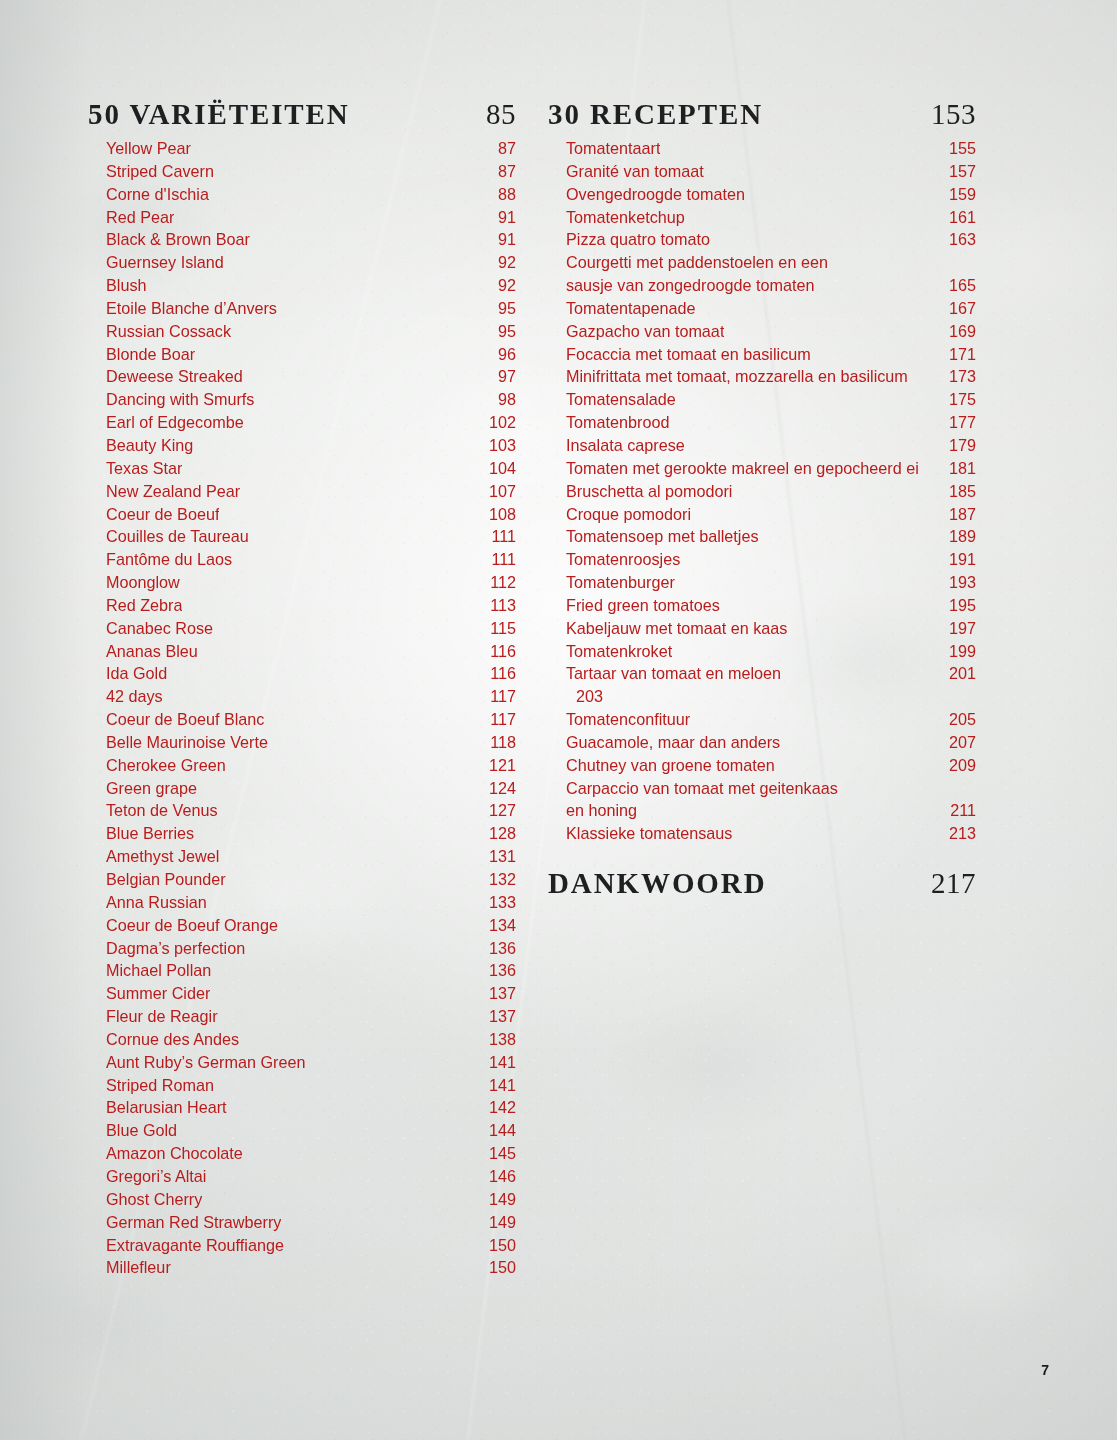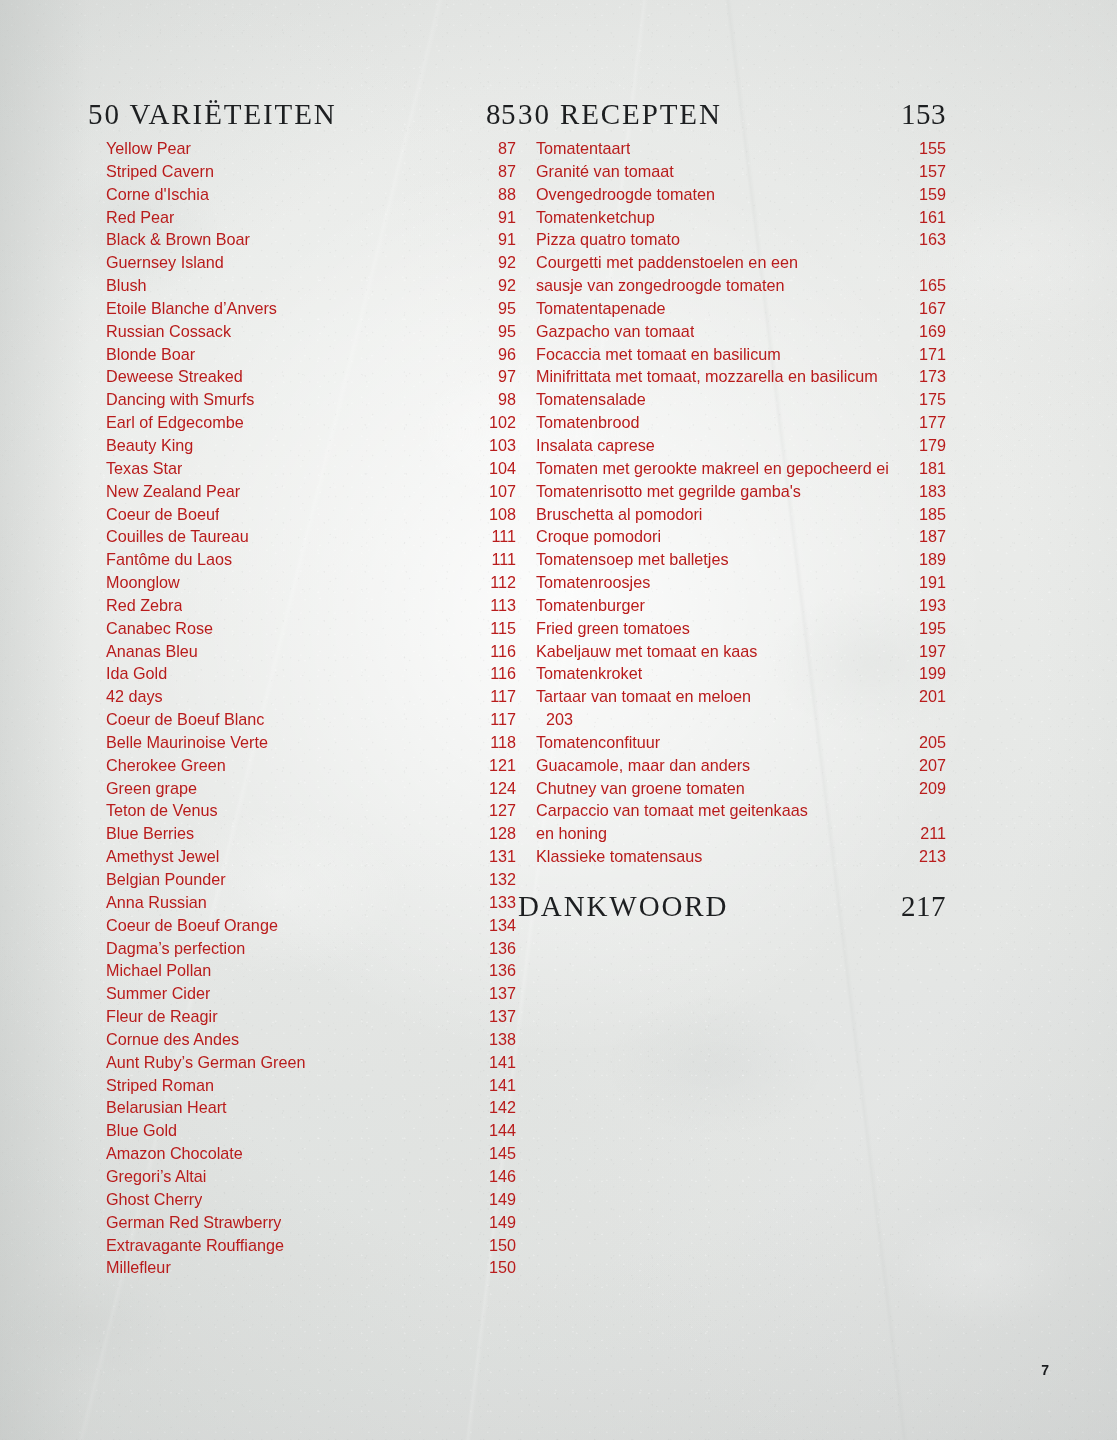--- a/index.html
+++ b/index.html
@@ -114,35 +114,35 @@
     left: 88px;
     top: 98px;
     width: 900px;
     display: flex;
     gap: 0;
   }
   .col {
     position: relative;
   }
   .col-left  { width: 428px; }
-  .col-right { width: 428px; margin-left: 2px; }
+  .col-right { width: 428px; margin-left: 32px; }
 
   
   .section-head {
     display: flex;
     align-items: baseline;
     justify-content: space-between;
     font-family: "Liberation Serif", serif;
     font-size: 29px;
     letter-spacing: 1.9px;
     color: #1d1f21;
     white-space: nowrap;
     margin-bottom: 6px;
   }
-  .section-head .sh-title { font-weight: 400; }
+  .section-head .sh-title { font-weight: 700; }
   .section-head .sh-page  { font-weight: 400; letter-spacing: 0.5px; }
 
   .section-head.later { margin-top: 22px; }
 
   
   .entries {
     list-style: none;
     margin: 0;
     padding: 0 0 0 18px;
     font-size: 16.2px;
@@ -461,24 +461,20 @@
           </li>
           <li class="entry">
             <span class="e-title">Insalata caprese</span>
             <span class="e-page">179</span>
           </li>
           <li class="entry">
             <span class="e-title">Tomaten met gerookte makreel en gepocheerd ei</span>
             <span class="e-page">181</span>
           </li>
           <li class="entry">
-            <span class="e-title">Tomatenrisotto met gegrilde gamba's</span>
-            <span class="e-page">183</span>
-          </li>
-          <li class="entry">
             <span class="e-title">Bruschetta al pomodori</span>
             <span class="e-page">185</span>
           </li>
           <li class="entry">
             <span class="e-title">Croque pomodori</span>
             <span class="e-page">187</span>
           </li>
           <li class="entry">
             <span class="e-title">Tomatensoep met balletjes</span>
             <span class="e-page">189</span>

